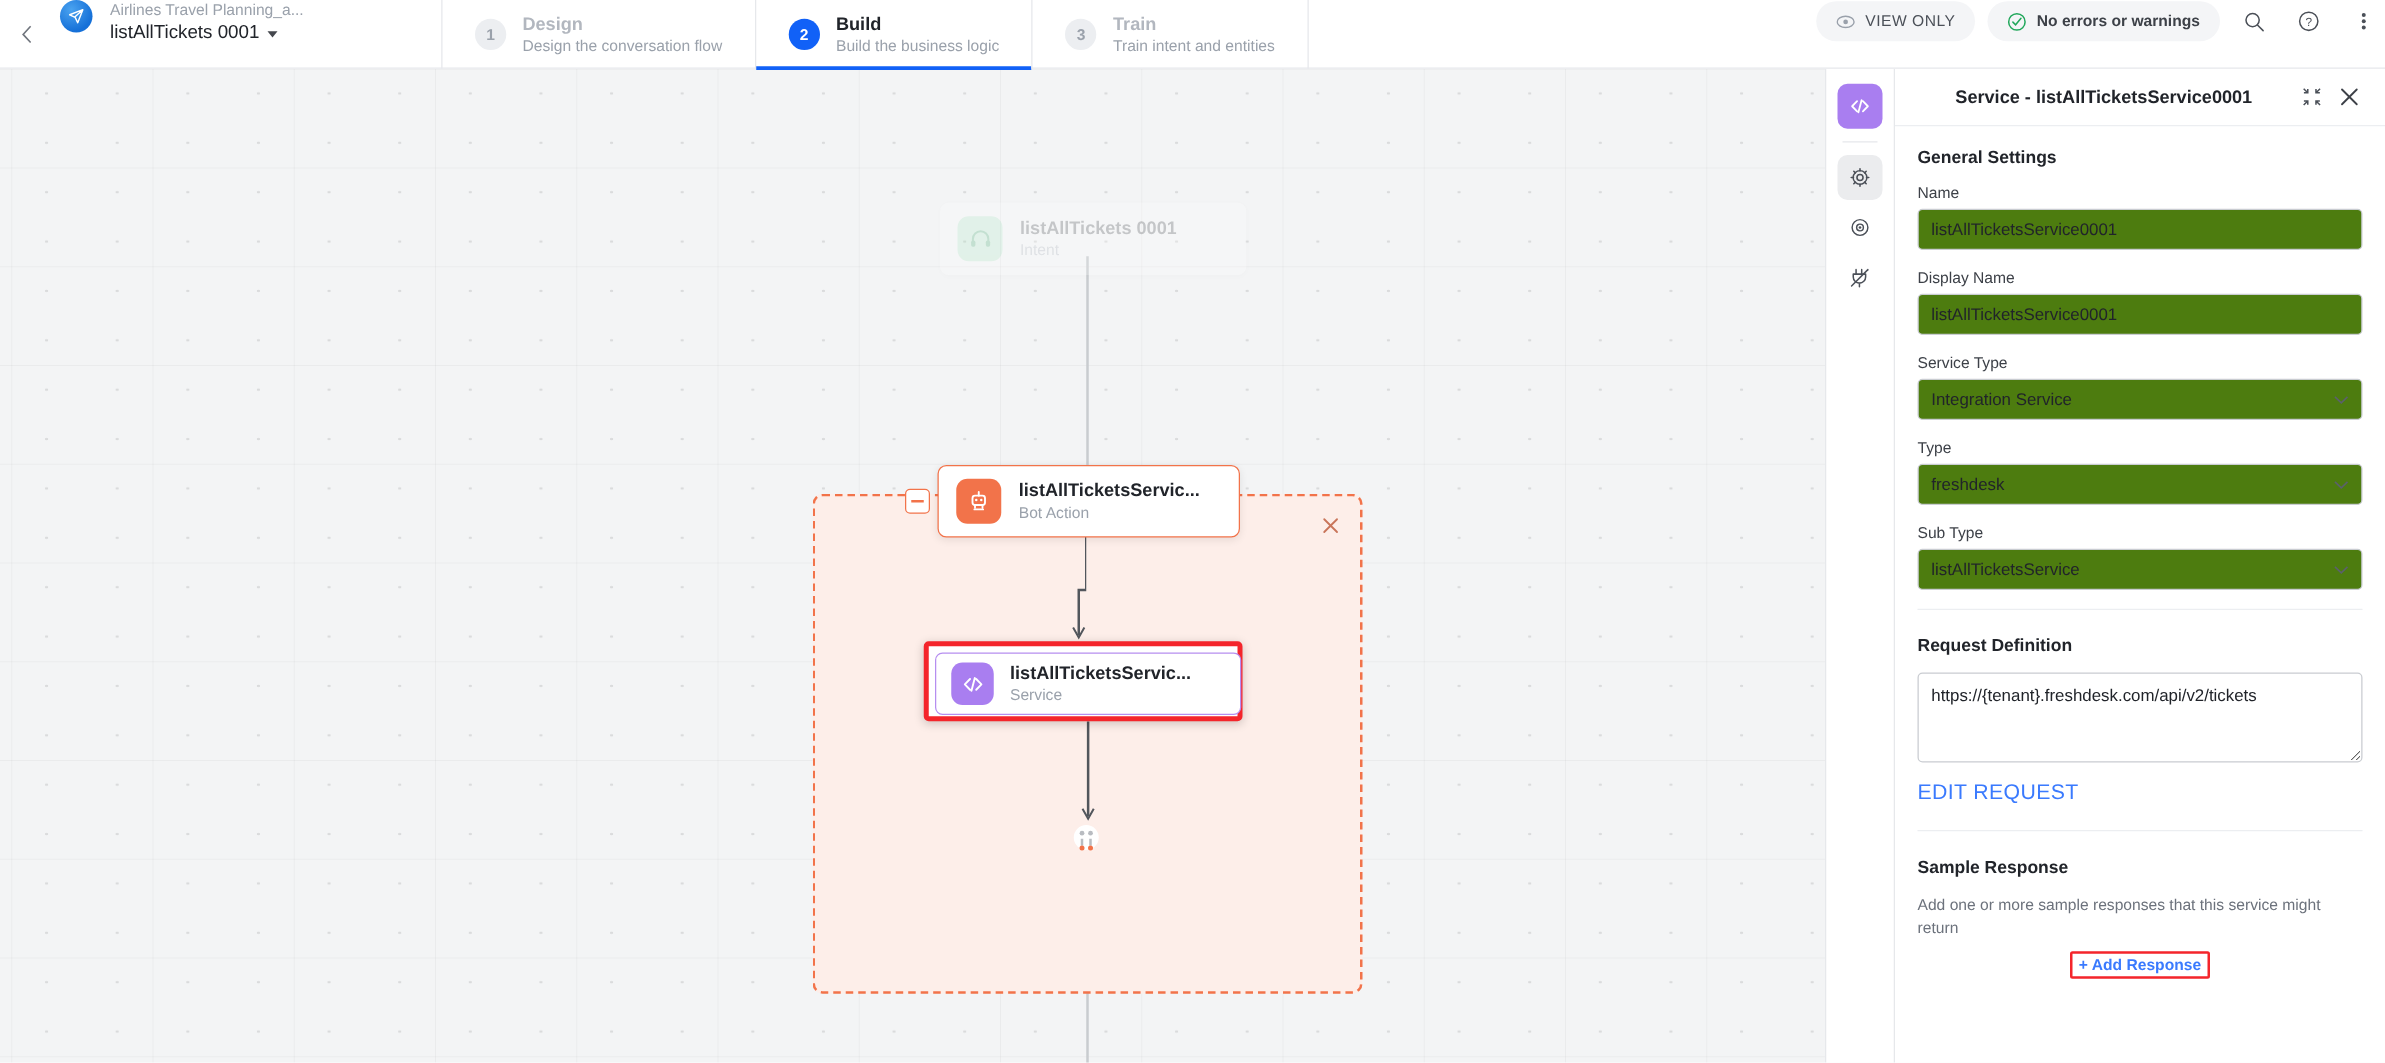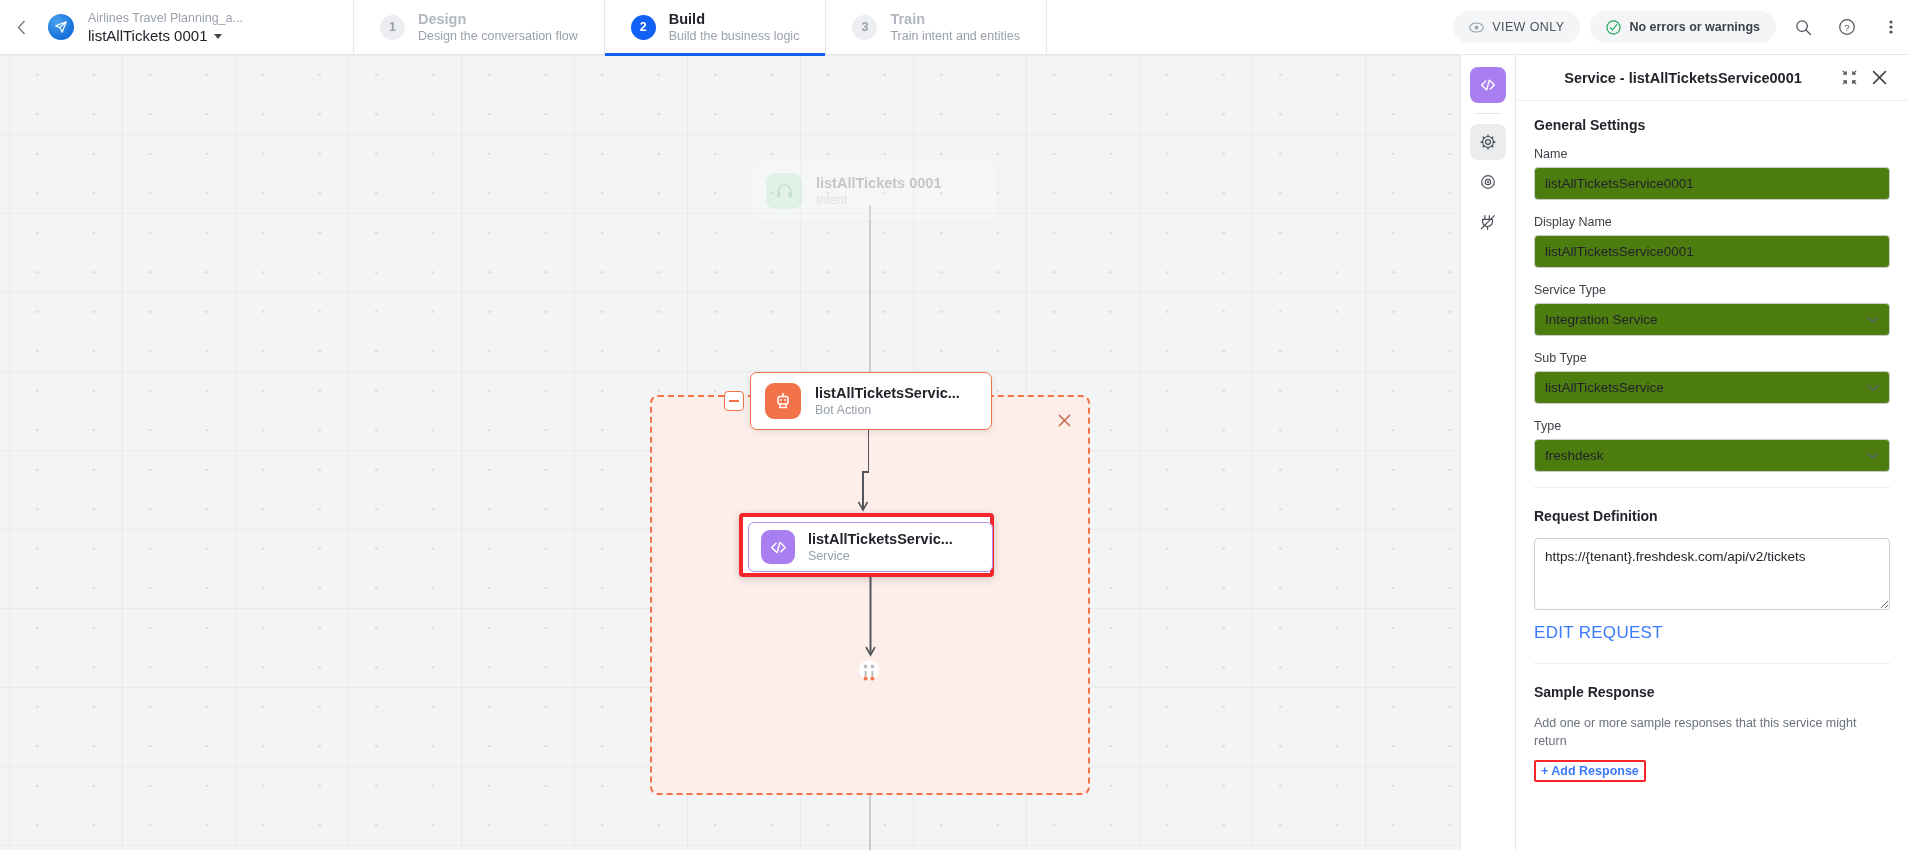--- a/index.html
+++ b/index.html
@@ -9,21 +9,21 @@
     background: #ffffff;
     overflow: hidden;
   }
 
   
   .topbar {
     position: absolute; top: 0; left: 0;
     width: 1908px; height: 55px;
     background: #ffffff;
     border-bottom: 1px solid #e6e8eb;
-    display: flex; align-items: center;
+    display: flex; align-items: flex-start;
     z-index: 30;
   }
   .back-arrow {
     width: 42px; height: 55px;
     display: flex; align-items: center; justify-content: center;
     color: #6b7280; font-size: 17px; cursor: pointer;
   }
   .bot-logo {
     width: 26px; height: 26px; border-radius: 50%;
     background: radial-gradient(circle at 35% 30%, #4aa3f0 0%, #1570d8 70%);
@@ -254,21 +254,21 @@
     padding: 9px 10px; font-size: 13.5px; color: #21242a;
     font-family: "Liberation Sans", sans-serif;
     resize: vertical; line-height: 18px; background: #fff;
   }
   .link-action {
     display: inline-block; margin-top: 9px;
     font-size: 17px; color: #3a7afe; letter-spacing: .3px;
     cursor: pointer;
   }
   .help-text { font-size: 12.5px; color: #6c727c; line-height: 18px; margin-bottom: 10px; }
-  .add-response-row { display: flex; margin-top: 2px; }
+  .add-response-row { display: flex; justify-content: center; margin-top: 2px; }
   .add-response {
     font-size: 12.5px; color: #3a7afe; cursor: pointer;
     border: 2.5px solid #f4252b; padding: 2px 5px; border-radius: 2px;
     font-weight: bold;
   }
 </style>
 </head>
 <body>
 
 <div class="topbar">
@@ -494,39 +494,39 @@
       <div class="field-label">Service Type</div>
       <div class="select-wrap">
         <input class="text-input select-input" readonly="" value="Integration Service" style="">
         <svg class="chev" width="12" height="8" viewBox="0 0 12 8">
           <path d="M1 1.5 L6 6.3 L11 1.5" fill="none" stroke="#5b616b" stroke-width="1.3"></path>
         </svg>
       </div>
     </div>
 
     <div class="field">
+      <div class="field-label">Type</div>
+      <div class="select-wrap">
+        <input class="text-input select-input" readonly="" value="freshdesk" style="">
+        <svg class="chev" width="12" height="8" viewBox="0 0 12 8">
+          <path d="M1 1.5 L6 6.3 L11 1.5" fill="none" stroke="#5b616b" stroke-width="1.3"></path>
+        </svg>
+      </div>
+    </div>
+
+    <div class="field">
       <div class="field-label">Sub Type</div>
       <div class="select-wrap">
         <input class="text-input select-input" readonly="" value="listAllTicketsService" style="">
         <svg class="chev" width="12" height="8" viewBox="0 0 12 8">
           <path d="M1 1.5 L6 6.3 L11 1.5" fill="none" stroke="#5b616b" stroke-width="1.3"></path>
         </svg>
       </div>
     </div>
 
-    <div class="field">
-      <div class="field-label">Type</div>
-      <div class="select-wrap">
-        <input class="text-input select-input" readonly="" value="freshdesk" style="">
-        <svg class="chev" width="12" height="8" viewBox="0 0 12 8">
-          <path d="M1 1.5 L6 6.3 L11 1.5" fill="none" stroke="#5b616b" stroke-width="1.3"></path>
-        </svg>
-      </div>
-    </div>
-
     <div class="divider"></div>
 
     <div class="section-title">Request Definition</div>
     <textarea class="textarea" style="">https://{tenant}.freshdesk.com/api/v2/tickets</textarea>
     <div class="link-action">EDIT REQUEST</div>
 
     <div class="divider" style="margin-top:20px"></div>
 
     <div class="section-title">Sample Response</div>
     <div class="help-text">Add one or more sample responses that this service might return</div>

